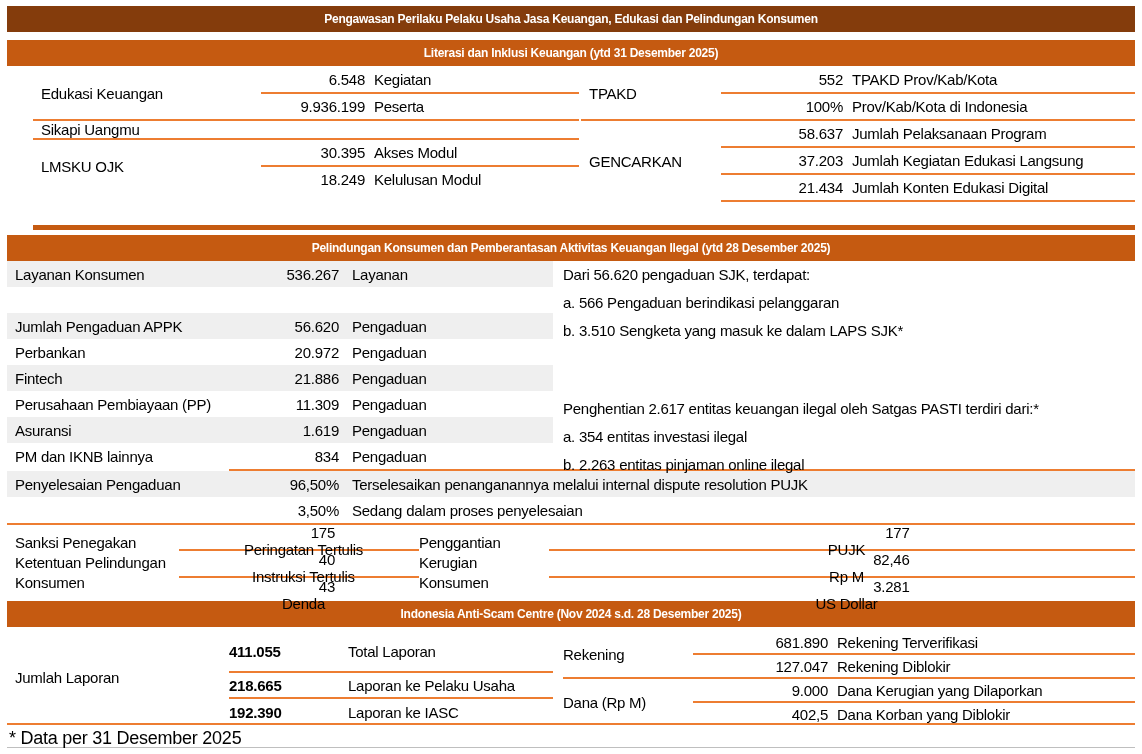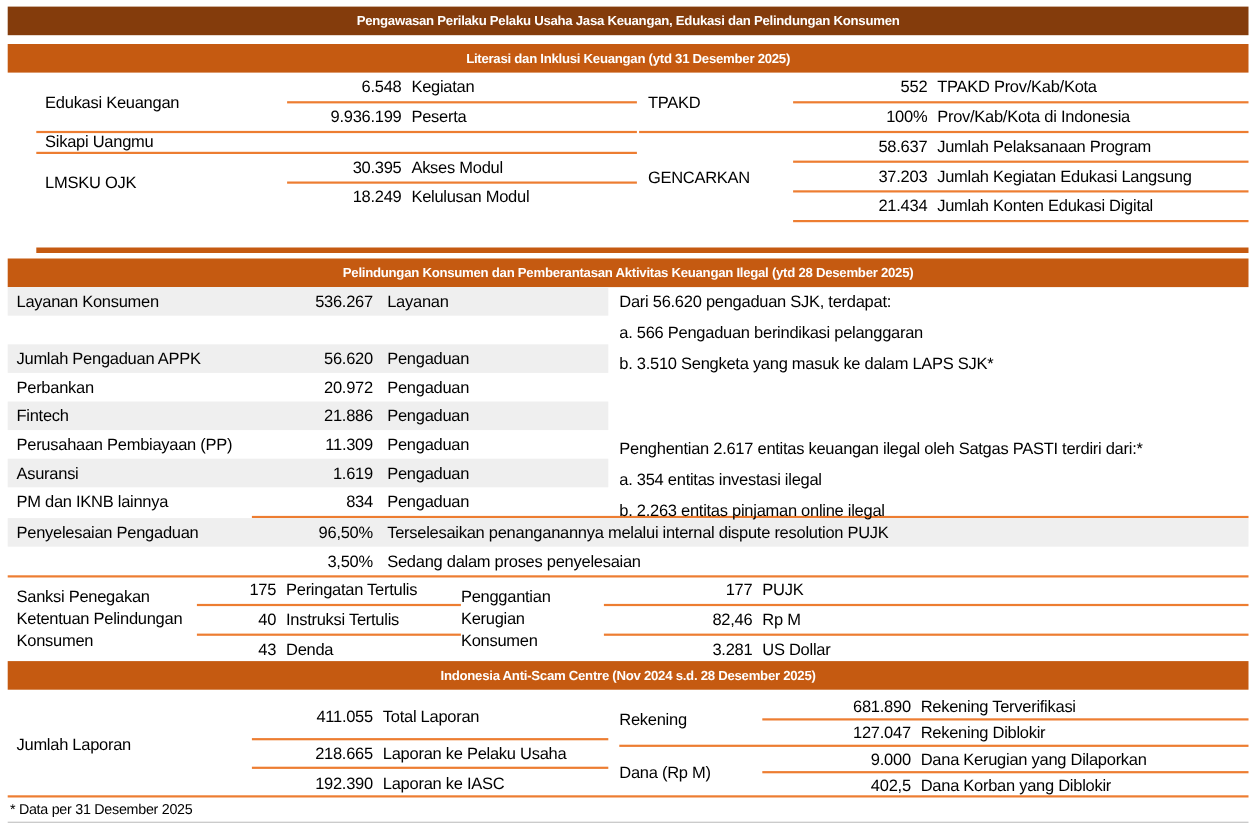--- a/index.html
+++ b/index.html
@@ -45,48 +45,48 @@
   .s2-unit{padding-left:13px;white-space:nowrap;}
   .note{position:absolute;left:556px;width:578px;line-height:28px;}
   .note1{top:0px;}
   .note2{top:134px;}
   .pline{border-top:2px solid #ED7D31;margin-left:222px;}
   .fullline{border-top:2px solid #ED7D31;}
 
   .sanksi{display:flex;height:76px;align-items:stretch;}
   .sanksi-label{width:172px;padding-left:8px;box-sizing:border-box;display:flex;align-items:center;line-height:20px;}
   .sanksi-table{width:240px;align-self:center;}
-  .srow{height:25px;display:flex;align-items:center;}
+  .srow{height:25px;display:flex;align-items:center;flex-direction:column;}
   .srow + .srow{border-top:2px solid #ED7D31;}
   .sval{width:72px;text-align:right;white-space:nowrap;}
   .sunit{padding-left:9px;white-space:nowrap;}
   .peng-label{width:122px;display:flex;align-items:center;line-height:20px;}
   .peng-table{flex:1;margin-left:8px;align-self:center;}
   .pval{width:135px;text-align:right;white-space:nowrap;}
 
   
   .s3{display:flex;padding-top:4px;height:96px;box-sizing:border-box;}
   .s3-label{width:222px;padding-left:8px;box-sizing:border-box;display:flex;align-items:center;}
   .s3-left{width:324px;}
   .s3-left .lrow{display:flex;align-items:center;}
   .lrow-1{height:40px;border-bottom:2px solid #ED7D31;}
   .lrow-2{height:24px;border-bottom:2px solid #ED7D31;}
   .lrow-3{height:26px;}
-  .s3val{width:110px;text-align:right;white-space:nowrap;}
+  .s3val{width:110px;white-space:nowrap;font-weight:bold;}
   .s3-right{flex:1;margin-left:10px;}
   .s3group{display:flex;}
   .s3group + .s3group{border-top:2px solid #ED7D31;}
   .s3g-label{width:130px;display:flex;align-items:center;white-space:nowrap;}
   .s3g-rows{flex:1;}
   .s3g-rows .grow{height:22px;}
   .s3g-rows .grow + .grow{border-top:2px solid #ED7D31;}
   .s3g-val{width:135px;text-align:right;white-space:nowrap;}
 
   .bottomline{border-top:2px solid #ED7D31;}
-  .footnote{font-size:13px;padding:3px 0 2px 2px;height:17px;}
+  .footnote{font-size:18px;padding:3px 0 2px 2px;height:17px;}
   .bottom-gray{border-top:1px solid #BFBFBF;}
 </style>
 </head>
 <body>
 
 <div class="page">
 
   <div class="band band-dark">Pengawasan Perilaku Pelaku Usaha Jasa Keuangan, Edukasi dan Pelindungan Konsumen</div>
   <div class="gap8"></div>
 

